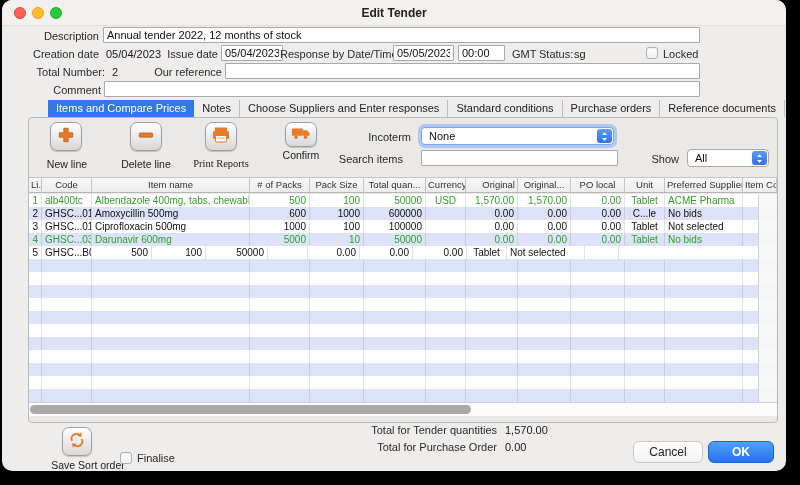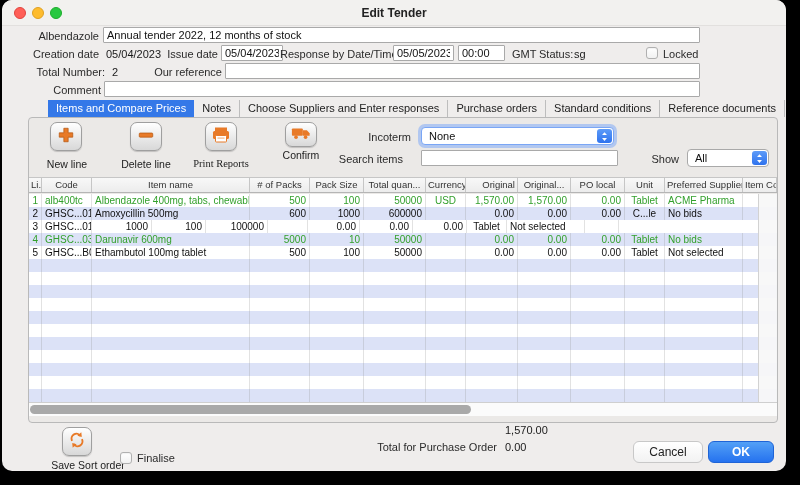--- a/index.html
+++ b/index.html
@@ -72,21 +72,21 @@
 
 <div class="window">
 
   <div class="titlebar">
     <span class="light red"></span>
     <span class="light yellow"></span>
     <span class="light green"></span>
     <div class="title">Edit Tender</div>
   </div>
 
-  <div class="lbl r" style="left:0;top:30px;width:97px;">Albendazole</div>
+  <div class="lbl r" style="left:0;top:30px;width:97px;">Description</div>
   <input class="fld" style="left: 101px; top: 27px; width: 597px;" value="Annual tender 2022, 12 months of stock">
 
   <div class="lbl r" style="left:0;top:48px;width:97px;">Creation date</div>
   <div class="val" style="left:104px;top:48px;">05/04/2023</div>
   <div class="lbl r" style="left:146px;top:48px;width:70px;">Issue date</div>
   <input class="fld" style="left: 219px; top: 45px; width: 62px;" value="05/04/2023">
   <div class="lbl r" style="left:278px;top:48px;width:110px;">Response by Date/Time</div>
   <input class="fld" style="left: 391px; top: 45px; width: 61px;" value="05/05/2023">
   <input class="fld" style="left: 456px; top: 45px; width: 47px;" value="00:00">
   <div class="lbl" style="left:510px;top:48px;">GMT</div>
@@ -100,22 +100,22 @@
   <div class="lbl r" style="left:120px;top:66px;width:100px;">Our reference</div>
   <input class="fld" style="left: 223px; top: 63px; width: 475px;" value="">
 
   <div class="lbl r" style="left:0;top:84px;width:99px;">Comment</div>
   <input class="fld" style="left: 102px; top: 81px; width: 596px;" value="">
 
   <div class="tabbar">
       <div class="tab active">Items and Compare Prices</div>
       <div class="tab">Notes</div>
       <div class="tab">Choose Suppliers and Enter responses</div>
+      <div class="tab">Standard conditions</div>
       <div class="tab">Purchase orders</div>
-      <div class="tab">Standard conditions</div>
       <div class="tab">Reference documents</div>
       <div class="tab">Tender preferences</div>
     </div>
 
   <div class="panel">
 
     <div class="toolbtn" style="left:21px;top:4px;">
       <span><svg viewBox="0 0 20 20" width="18" height="18">
             <path d="M7.6 2.5h4.8v5.1h5.1v4.8h-5.1v5.1H7.6v-5.1H2.5V7.6h5.1z" fill="currentColor" stroke="#b4560f" stroke-width="0.8"></path>
           </svg></span>
@@ -214,20 +214,21 @@
           <div class="td" style="width: 52px; text-align: right;">0.00</div>
           <div class="td" style="width: 53px; text-align: right;">0.00</div>
           <div class="td" style="width: 54px; text-align: right;">0.00</div>
           <div class="td" style="width: 40px; text-align: center;">C...le</div>
           <div class="td" style="width: 78px; text-align: left;">No bids</div>
           <div class="td" style="width: 34px; text-align: left;"></div>
         </div>
         <div class="tr">
           <div class="td" style="width: 13px; text-align: right;">3</div>
           <div class="td" style="width: 50px; text-align: left;">GHSC...0104</div>
+          <div class="td" style="width: 158px; text-align: left;">Ciprofloxacin 500mg</div>
           <div class="td" style="width: 60px; text-align: right;">1000</div>
           <div class="td" style="width: 54px; text-align: right;">100</div>
           <div class="td" style="width: 62px; text-align: right;">100000</div>
           <div class="td" style="width: 40px; text-align: center;"></div>
           <div class="td" style="width: 52px; text-align: right;">0.00</div>
           <div class="td" style="width: 53px; text-align: right;">0.00</div>
           <div class="td" style="width: 54px; text-align: right;">0.00</div>
           <div class="td" style="width: 40px; text-align: center;">Tablet</div>
           <div class="td" style="width: 78px; text-align: left;">Not selected</div>
           <div class="td" style="width: 34px; text-align: left;"></div>
@@ -243,21 +244,20 @@
           <div class="td" style="width: 52px; text-align: right;">0.00</div>
           <div class="td" style="width: 53px; text-align: right;">0.00</div>
           <div class="td" style="width: 54px; text-align: right;">0.00</div>
           <div class="td" style="width: 40px; text-align: center;">Tablet</div>
           <div class="td" style="width: 78px; text-align: left;">No bids</div>
           <div class="td" style="width: 34px; text-align: left;"></div>
         </div>
         <div class="tr">
           <div class="td" style="width: 13px; text-align: right;">5</div>
           <div class="td" style="width: 50px; text-align: left;">GHSC...B0103</div>
-          <div class="td" style="width: 158px; text-align: left;">Ethambutol 100mg tablet</div>
           <div class="td" style="width: 60px; text-align: right;">500</div>
           <div class="td" style="width: 54px; text-align: right;">100</div>
           <div class="td" style="width: 62px; text-align: right;">50000</div>
           <div class="td" style="width: 40px; text-align: center;"></div>
           <div class="td" style="width: 52px; text-align: right;">0.00</div>
           <div class="td" style="width: 53px; text-align: right;">0.00</div>
           <div class="td" style="width: 54px; text-align: right;">0.00</div>
           <div class="td" style="width: 40px; text-align: center;">Tablet</div>
           <div class="td" style="width: 78px; text-align: left;">Not selected</div>
           <div class="td" style="width: 34px; text-align: left;"></div>
@@ -427,20 +427,21 @@
           <div class="td" style="width: 78px; text-align: left;"></div>
           <div class="td" style="width: 34px; text-align: left;"></div>
         </div>
       </div>
     <div class="vscroll"></div>
     <div class="hscroll">
       <div class="hthumb"></div>
     </div>
   </div>
 
+  <div class="lbl r" style="left:295px;top:424px;width:200px;">Total for Tender quantities</div>
   <div class="val" style="left:503px;top:424px;">1,570.00</div>
   <div class="lbl r" style="left:295px;top:441px;width:200px;">Total for Purchase Order</div>
   <div class="val" style="left:503px;top:441px;">0.00</div>
 
   <div class="sortbtn">
     <span><svg viewBox="0 0 20 20">
           <path d="M4.5 11A5.5 5.5 0 0 1 14 5.5" fill="none" stroke="currentColor" stroke-width="2.2"></path>
           <path d="M14.8 1.5 15.3 6.8 10.4 5.2Z" fill="currentColor"></path>
           <path d="M15.5 9A5.5 5.5 0 0 1 6 14.5" fill="none" stroke="currentColor" stroke-width="2.2"></path>
           <path d="M5.2 18.5 4.7 13.2 9.6 14.8Z" fill="currentColor"></path>

